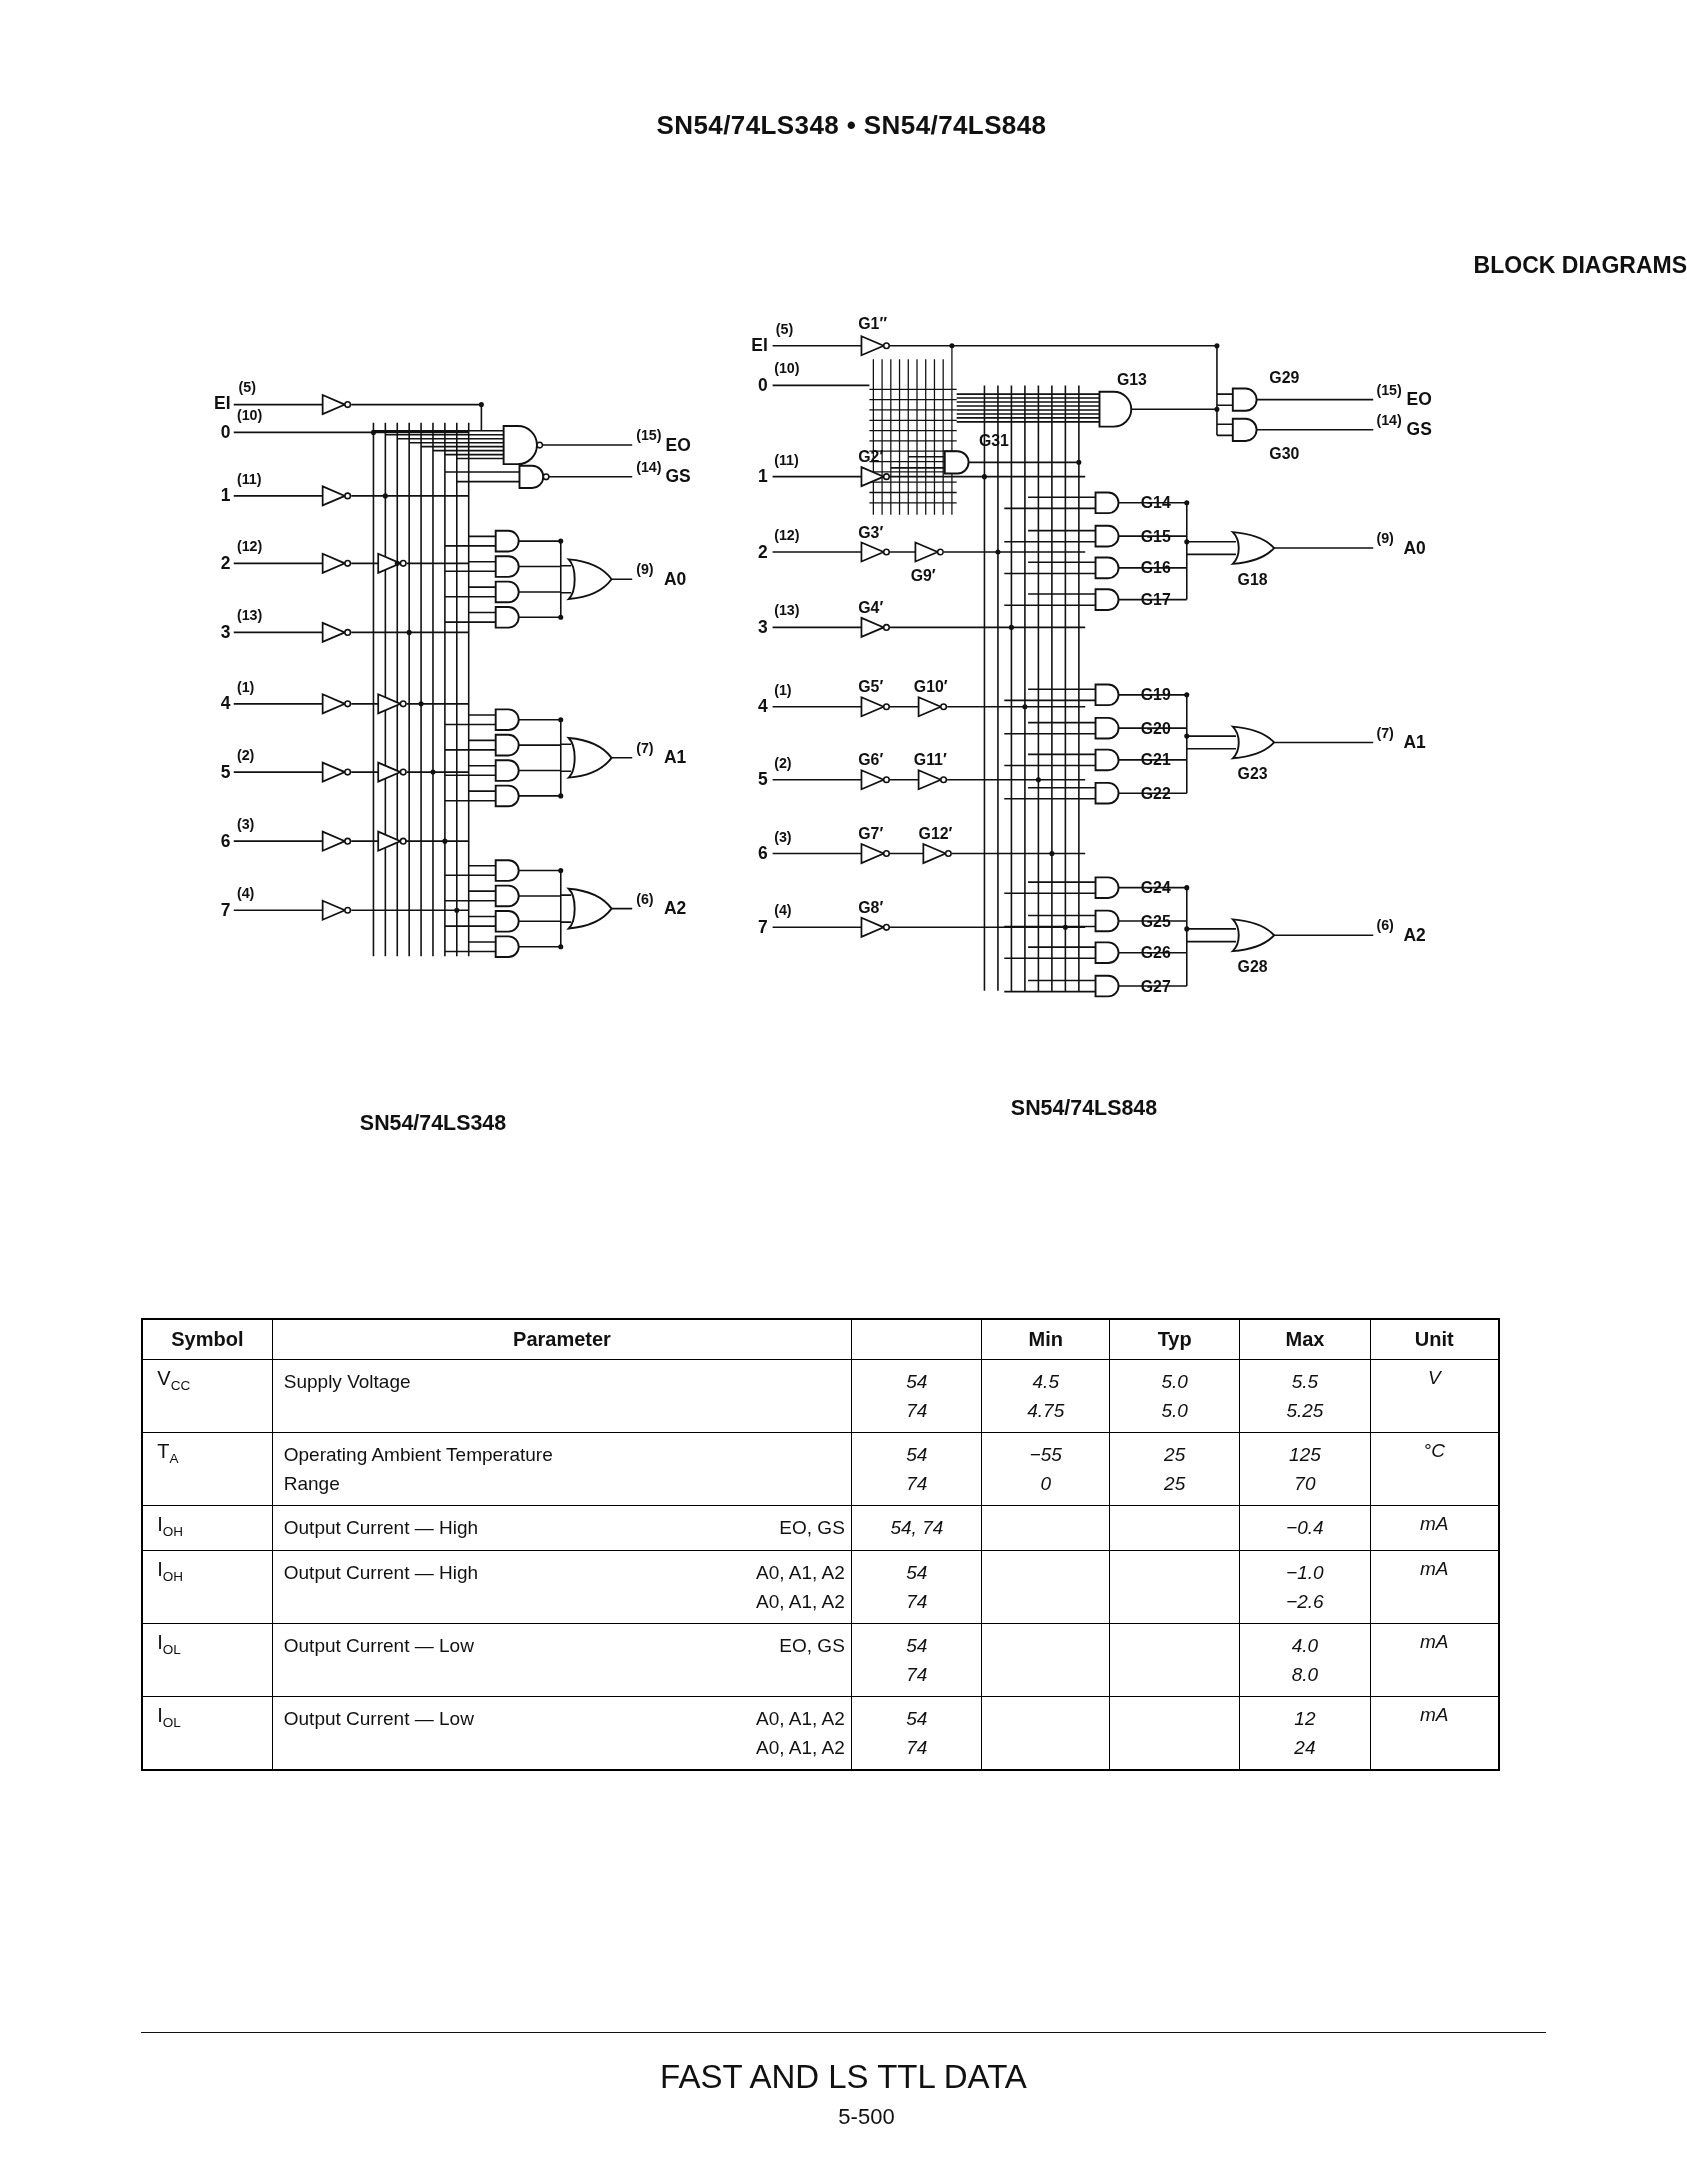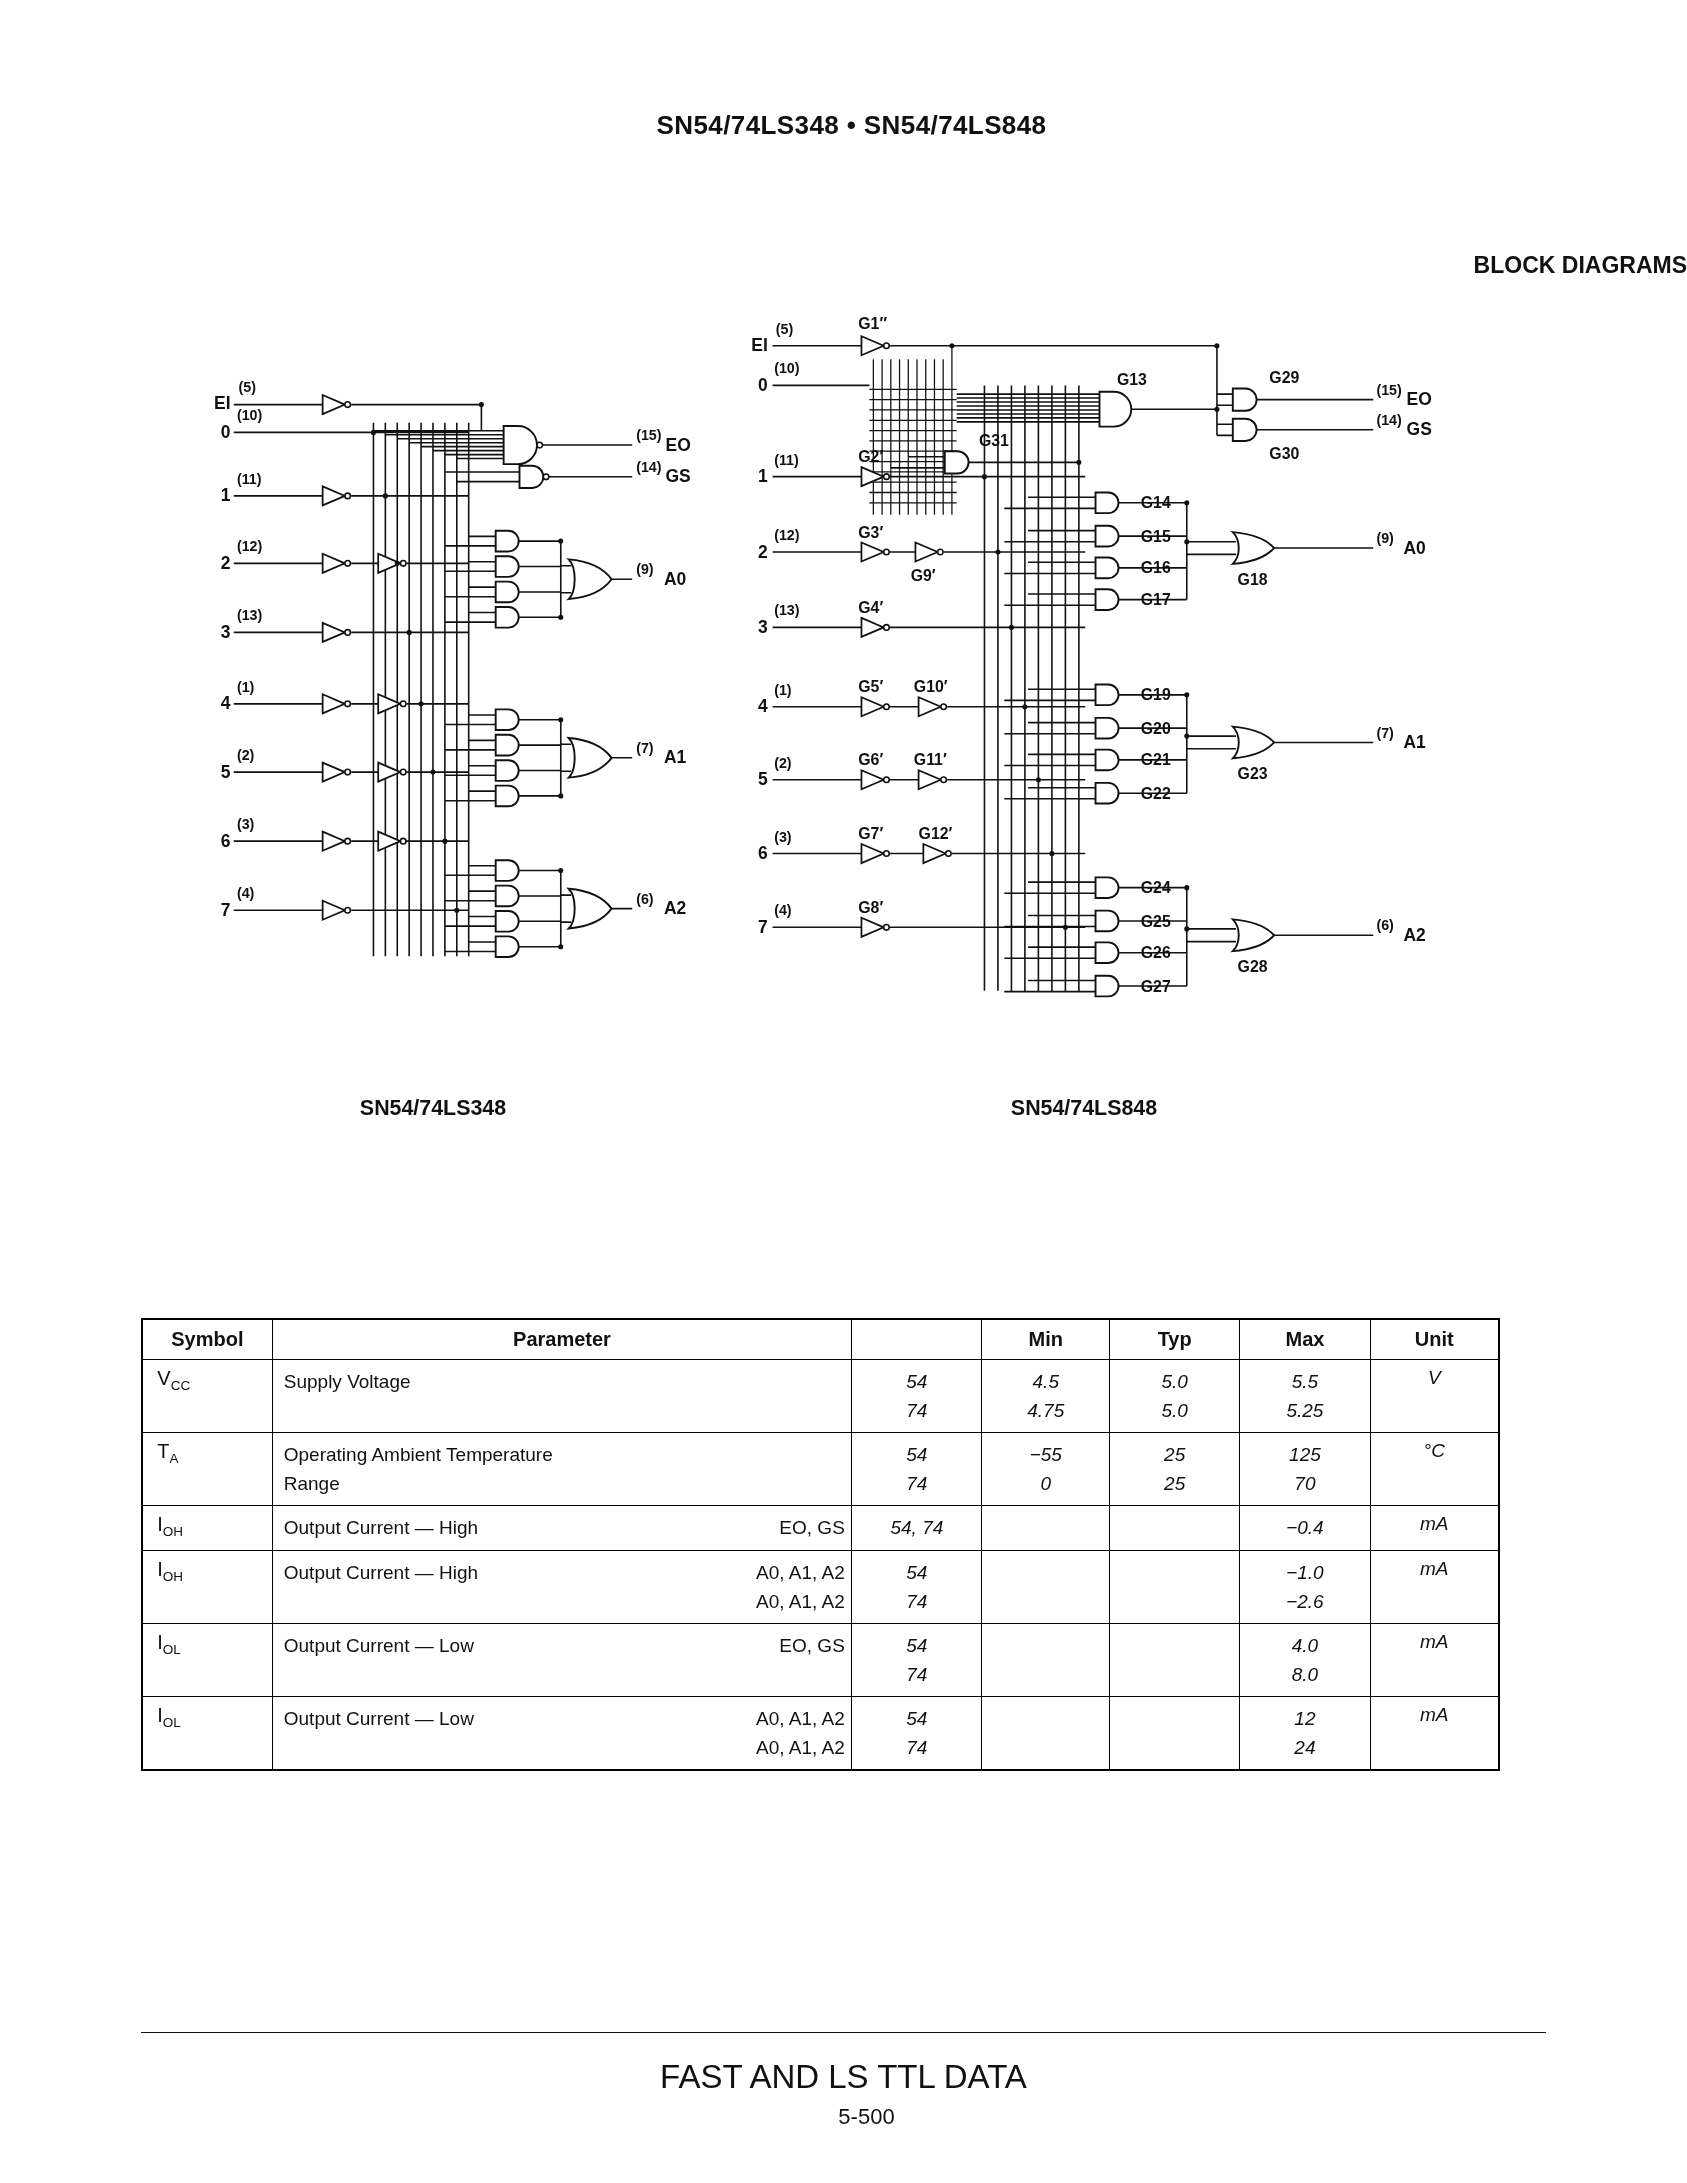--- a/index.html
+++ b/index.html
@@ -22,21 +22,21 @@
   svg .tri  { fill:#fff; stroke:#111; stroke-width:2.2; }
   svg .bub  { fill:#fff; stroke:#111; stroke-width:2; }
   svg .dot  { fill:#111; stroke:none; }
   svg text  { fill:#111; }
   .sv-lbl { font:bold 22px "Liberation Sans", sans-serif; }
   .sv-pin { font:bold 18px "Liberation Sans", sans-serif; }
   .sv-gate{ font:bold 20px "Liberation Sans", sans-serif; }
 
   .caption { position:absolute; top:1096px; width:238px; text-align:center;
              font-size:21.4px; font-weight:bold; }
-  .caption-left  { left:314px; }
+  .caption-left  { left:314px;margin-top:15px; }
   .caption-right { left:965px; }
 
   .table-section { position:absolute; top:1318px; left:141px; width:1359px; }
   .table-title { font-size:21.4px; font-weight:bold; margin-bottom:11px; letter-spacing:0.2px; }
   table.ranges-table { width:100%; border-collapse:collapse; border:2.4px solid #000; table-layout:fixed; }
   .ranges-table th, .ranges-table td { border:1.6px solid #000; }
   .ranges-table th { font-size:20px; font-weight:bold; text-align:center; padding:8px 4.8px; }
   .ranges-table td { vertical-align:top; font-size:19px; padding:7.1px 6.4px; }
   .c-sym { padding-left:14.3px !important; }
   .sym-base { font-size:20px; }

